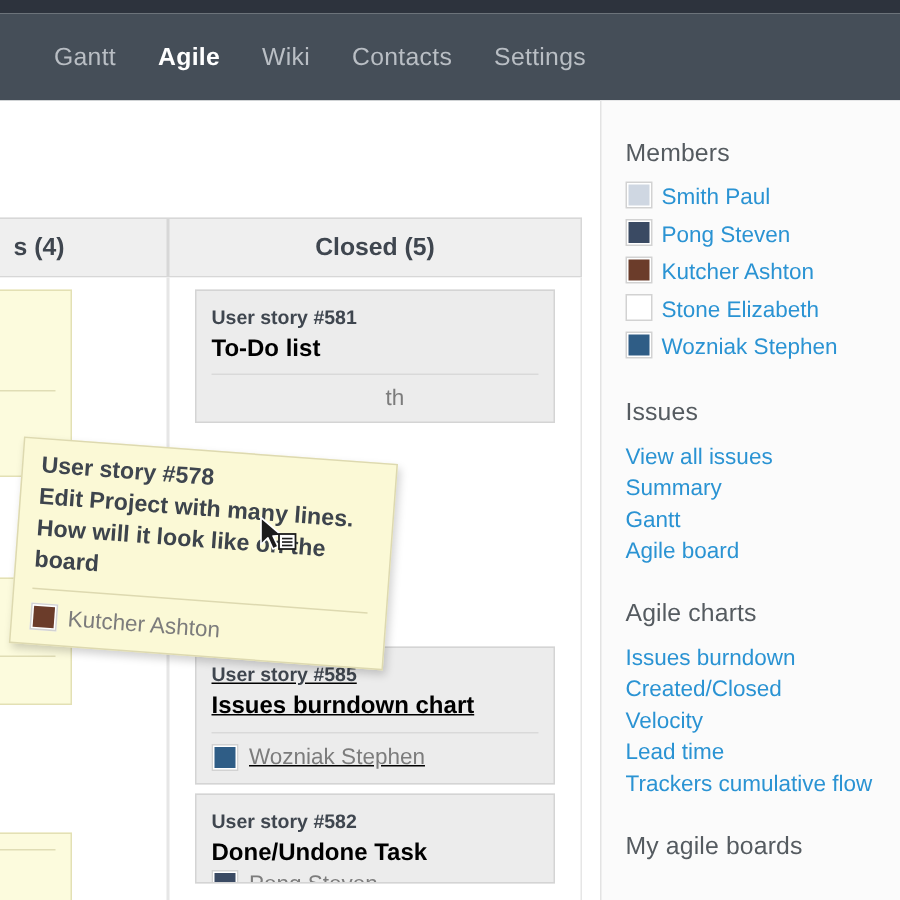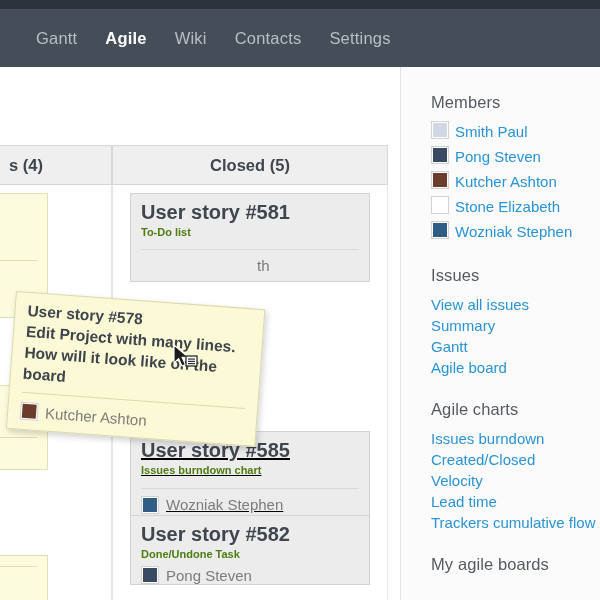--- a/index.html
+++ b/index.html
@@ -39,21 +39,21 @@
   #page {
     position: absolute; left: 0; top: 67px; width: 600px; height: 533px;
     background: #ffffff;
   }
 
   
   #sidebar {
     position: absolute; left: 400px; top: 0; width: 200px; height: 533px;
     background: #fbfbfb;
     border-left: 1px solid #e3e3e3;
-    padding: 26px 0 0 30px;
+    padding: 26px 0 0 16px;
   }
   .side-h {
     font-size: 16.5px; color: #555b60; font-weight: normal;
     margin-bottom: 9px; letter-spacing: .1px;
   }
   .side-h.spaced { margin-top: 22px; }
   .member-row {
     display: flex; align-items: flex-start; gap: 6px;
     margin-bottom: 2px; height: 23px;
   }
@@ -92,22 +92,22 @@
   #colbody-b { left: 112px; width: 276px; }
 
   
   .card {
     position: absolute;
     background: #ececec;
     border: 1px solid #d4d4d4;
     padding: 8px 10px 0 10px;
   }
   .card.yellow { background: #fcfbdd; border-color: #e3e0b4; }
-  .card-id { font-size: 20px; font-weight: bold; color: #3f464f; line-height: 20px; }
-  .card-sub { font-size: 11px; font-weight: bold; color: #4d7c0f; line-height: 21px; }
+  .card-id { font-size: 13px; font-weight: bold; color: #3f464f; line-height: 20px; }
+  .card-sub { font-size: 16px; font-weight: bold; color: #000000; line-height: 21px; }
   .card-div { border-top: 1px solid #d9d9d9; margin: 7px 0 0 0; }
   .card.yellow .card-div { border-top-color: #e0ddb5; }
   .card-foot { display: flex; align-items: center; gap: 7px; height: 31px; }
   .card-foot .name { font-size: 15px; color: #7c7c7c; white-space: nowrap; }
 
   
   #drag-card {
     position: absolute;
     left: 16px; top: 224px; width: 250px;
     background: #fbf9d6;
@@ -189,21 +189,21 @@
         <div class="card-sub">Issues burndown chart</div>
         <div class="card-div"></div>
         <div class="card-foot">
           <span class="avatar">
               <i style="background:#2f5d86"></i>
             </span>
           <span class="name">Wozniak Stephen</span>
         </div>
       </div>
 
-      <div class="card clip" style="left:17px; top:330px; width:240px; height:70px;">
+      <div class="card clip" style="left:17px; top:344px; width:240px; height:60px;">
         <div class="card-id">User story #582</div>
         <div class="card-sub">Done/Undone Task</div>
         <div class="card-foot" style="height:22px; margin-top:-1px;">
           <span class="avatar">
               <i style="background:#3a4a63"></i>
             </span>
           <span class="name">Pong Steven</span>
         </div>
       </div>
 

